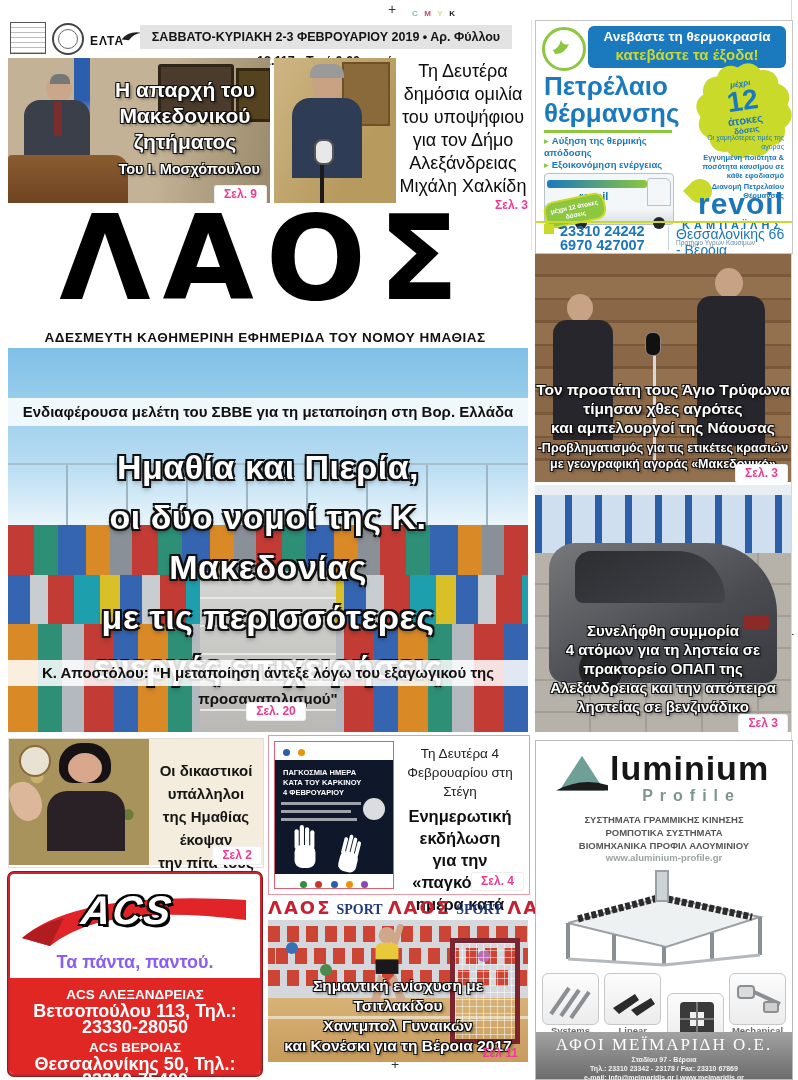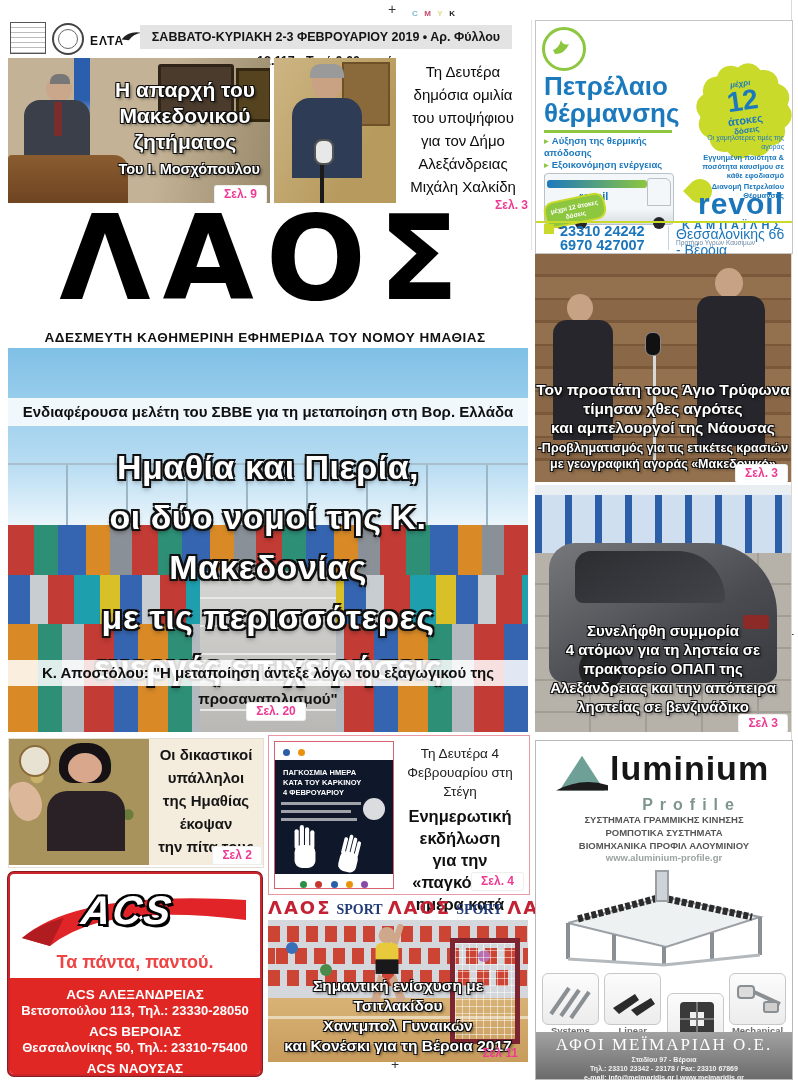--- a/index.html
+++ b/index.html
@@ -92,24 +92,24 @@
   .courtline{font-size:15px;font-weight:bold;line-height:23px;color:#151515;}
   .wallpaper{background:
      radial-gradient(circle at 20% 30%,#c9b36a 0 6px,transparent 7px),
      radial-gradient(circle at 70% 20%,#8a9a4a 0 5px,transparent 6px),
      radial-gradient(circle at 40% 70%,#b5713f 0 6px,transparent 7px),
      radial-gradient(circle at 85% 60%,#6a7c3c 0 5px,transparent 6px),#a8935c;}
   
   .acs{border:2px solid #c8252c;border-radius:6px;background:#fff;box-shadow:0 0 0 1px #8a1b1f;}
   .acslogo{font-style:italic;font-weight:900;font-size:40px;letter-spacing:2px;color:#fff;transform:skewX(-8deg);
      text-shadow:-2px -2px 0 #000,2px -2px 0 #000,-2px 2px 0 #000,2px 2px 0 #000,3px 3px 0 #000;}
-  .acsslogan{font-weight:bold;font-size:18px;color:#ef4444;}
+  .acsslogan{font-weight:bold;font-size:18px;color:#8b5cf6;}
   .acsred{background:#e02724;color:#fff;border-radius:0 0 4px 4px;}
   .acsname{font-weight:800;font-size:13.5px;line-height:17px;}
-  .acsinfo{font-weight:bold;font-size:13px;line-height:16px;}
+  .acsinfo{font-weight:bold;font-size:18px;line-height:16px;}
   
   .cancerblock{border:1px solid #e89aa4;background:#fff;}
   .poster{background:#0f172a;border:1px solid #d8606f;}
   .posterband{background:#fff;}
   .postertitle{color:#fff;font-weight:900;font-size:7.5px;line-height:10px;text-align:left;}
   .posterdot{border-radius:50%;display:inline-block;width:7px;height:7px;margin:0 2px;}
   .cancerlead{font-size:13.5px;line-height:19px;color:#222;}
   .cancerhl{font-weight:900;font-size:16.5px;line-height:22px;color:#101010;}
   
   .s-laos{color:#c22233;font-weight:900;font-size:18px;letter-spacing:2px;
@@ -193,21 +193,21 @@
     <div class="abs" style="left:18px;top:10px;width:70px;height:135px;">
       <div class="abs" style="left:20px;top:0;width:30px;height:32px;border-radius:50%;background:#c9a183;"></div>
       <div class="abs" style="left:18px;top:-4px;width:34px;height:14px;border-radius:10px 10px 0 0;background:#9a9a9a;"></div>
       <div class="abs" style="left:0;top:30px;width:70px;height:80px;border-radius:18px 18px 0 0;background:#2e3c55;"></div>
     </div>
     <div class="abs" style="left:46px;bottom:0;width:4px;height:44px;background:#1a1a1a;"></div>
     <div class="abs" style="left:40px;bottom:38px;width:16px;height:22px;border-radius:8px;background:#e8e8e8;border:2px solid #555;"></div>
   </div>
 
   <div class="abs ctr" style="left:398px;top:60px;width:130px;height:148px;">
-    <div style="font-size:15px;line-height:23px;color:#0c0c0c;">
+    <div style="font-size:18px;line-height:23px;color:#0c0c0c;">
       <div>Τη Δευτέρα</div>
       <div>δημόσια ομιλία</div>
       <div>του υποψήφιου</div>
       <div>για τον Δήμο</div>
       <div>Αλεξάνδρειας</div>
       <div>Μιχάλη Χαλκίδη</div>
     </div>
     <div class="pg-bare" style="position:absolute;right:0;bottom:-4px;">Σελ. 3</div>
   </div>
 
@@ -235,20 +235,24 @@
     </div>
     <div class="abs band ctr quote" style="left:0;right:0;top:312px;height:26px;">Κ. Αποστόλου: "Η μεταποίηση άντεξε λόγω του εξαγωγικού της προσανατολισμού"</div>
     <div class="abs pg" style="left:46%;bottom:12px;">Σελ. 20</div>
   </div>
 
   <div class="abs oilad" style="left:535px;top:20px;width:256px;height:232px;">
     <div class="abs" style="left:6px;top:6px;width:38px;height:38px;border:3px solid #8dc63f;border-radius:50%;background:#fff;">
       <svg width="32" height="32" viewBox="0 0 32 32">
           <path d="M8 20 Q14 18 16 10 Q18 16 24 14 Q20 24 10 24 Z" fill="#8dc63f"></path>
         </svg>
+    </div>
+    <div class="abs oilbanner" style="left:52px;top:5px;width:198px;height:40px;padding-top:2px;">
+      <div class="l1">Ανεβάστε τη θερμοκρασία</div>
+      <div class="l2">κατεβάστε τα έξοδα!</div>
     </div>
     <div class="abs" style="left:8px;top:52px;width:160px;">
       <div class="oilprod">Πετρέλαιο</div>
       <div class="oilprod">θέρμανσης</div>
       <div class="oilrule" style="width:128px;margin-top:3px;"></div>
     </div>
     <div class="abs burst" style="left:166px;top:48px;width:84px;height:84px;">
       <i></i>
         <i class="r2"></i>
         <i class="r3"></i>
@@ -338,21 +342,21 @@
   <div class="abs" style="left:8px;top:738px;width:254px;height:128px;border:1px solid #e4e0d8;">
     <div class="abs photo wallpaper" style="left:0;top:0;width:140px;height:126px;">
       <div class="abs" style="left:10px;top:6px;width:28px;height:28px;border-radius:50%;background:#e8e2d2;border:2px solid #8a6a3a;"></div>
       <div class="abs" style="left:44px;top:4px;">
         <div style="width:52px;height:40px;border-radius:22px 22px 14px 14px;background:#161114;margin-left:6px;"></div>
         <div style="width:34px;height:30px;border-radius:50%;background:#d9a88c;margin:-30px 0 0 15px;"></div>
         <div style="width:78px;height:60px;border-radius:20px 20px 0 0;background:#2a2127;margin:8px 0 0 -6px;"></div>
       </div>
       <div class="abs" style="left:2px;top:42px;width:30px;height:40px;border-radius:40% 60% 50% 50%;background:#dcb79a;transform:rotate(-18deg);"></div>
     </div>
-    <div class="abs courtpanel ctr" style="left:140px;top:0;width:114px;height:126px;padding-top:4px;box-sizing:border-box;">
+    <div class="abs courtpanel ctr" style="left:140px;top:0;width:114px;height:126px;padding-top:20px;box-sizing:border-box;">
       <div class="courtline">Οι δικαστικοί</div>
       <div class="courtline">υπάλληλοι</div>
       <div class="courtline">της Ημαθίας</div>
       <div class="courtline">έκοψαν</div>
       <div class="courtline">την πίτα τους</div>
       <div class="pg" style="position:absolute;right:2px;bottom:1px;">Σελ 2</div>
     </div>
   </div>
 
   <div class="abs acs" style="left:8px;top:872px;width:250px;height:200px;">
@@ -451,21 +455,21 @@
     <div class="abs pg-bare" style="right:10px;bottom:2px;">Σελ 11</div>
   </div>
 
   <div class="abs alad" style="left:535px;top:740px;width:256px;height:338px;">
     <div class="abs" style="left:24px;top:10px;">
       <svg width="52" height="46" viewBox="0 0 60 50" style="position:absolute;left:-4px;top:0;">
         <path d="M30 4 L56 44 L4 44 Z" fill="#6fa097"></path>
         <path d="M0 44 Q30 28 60 38 L60 44 Z" fill="#1c1c1c"></path>
       </svg>
       <span class="alword" style="margin-left:50px;">luminium</span>
-      <div class="alprofile ctr" style="margin:11px 0 0 54px;">Profile</div>
+      <div class="alprofile ctr" style="margin:2px 0 0 54px;">Profile</div>
     </div>
     <div class="abs ctr" style="left:0;right:0;top:72px;">
       <div class="alline">ΣΥΣΤΗΜΑΤΑ ΓΡΑΜΜΙΚΗΣ ΚΙΝΗΣΗΣ</div>
       <div class="alline">ΡΟΜΠΟΤΙΚΑ ΣΥΣΤΗΜΑΤΑ</div>
       <div class="alline">ΒΙΟΜΗΧΑΝΙΚΑ ΠΡΟΦΙΛ ΑΛΟΥΜΙΝΙΟΥ</div>
       <div class="alurl">www.aluminium-profile.gr</div>
     </div>
     <svg class="abs" style="left:8px;top:126px;" width="240" height="100" viewBox="0 0 240 100">
       <path d="M24 56 L120 30 L216 50 L122 80 Z" fill="#eef1f2" stroke="#9aa0a5" stroke-width="2"></path>
       <line x1="34" y1="52" x2="118" y2="30" stroke="#2b2b2b" stroke-width="7" stroke-dasharray="5 2"></line>

